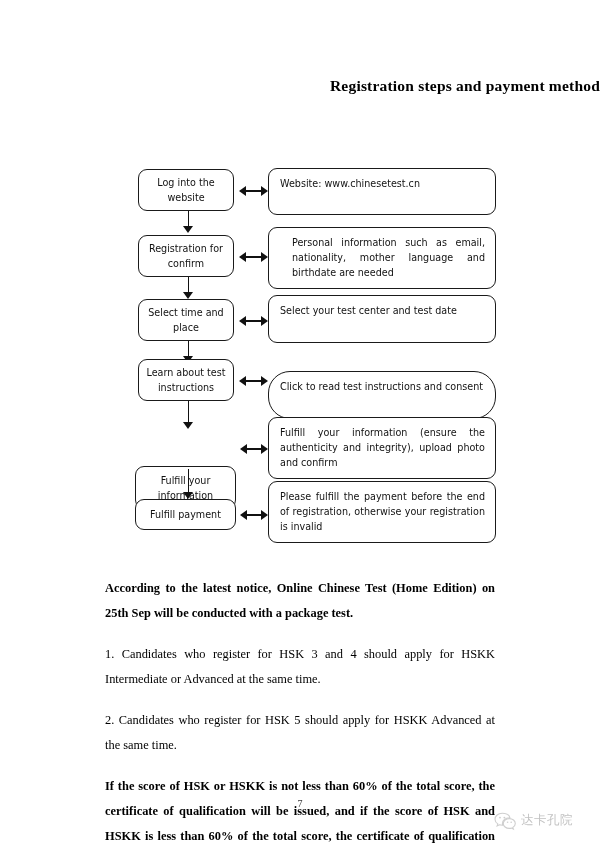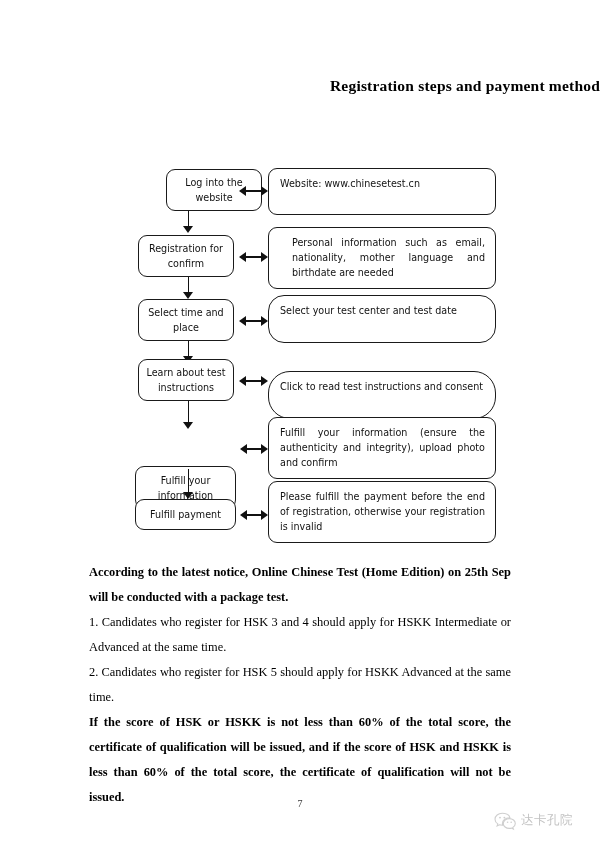--- a/index.html
+++ b/index.html
@@ -138,21 +138,21 @@
   .body-text {
     position: absolute;
     left: 89px;
     width: 422px;
     top: 560px;
     font-family: "Liberation Serif", serif;
     font-size: 12.4px;
     line-height: 25px;
   }
   .para {
-    margin: 0;
+    margin: 16px;
     text-align: justify;
     text-justify: inter-word;
   }
   .para.bold { font-weight: bold; }
 
   
   .page-number {
     position: absolute;
     top: 798px;
     left: 0;
@@ -183,21 +183,21 @@
 </head>
 <body>
 
 <div class="page">
 
   <div class="doc-title">Registration steps and payment method</div>
 
   <div class="flow">
 
     <div class="flow-row" style="top:0px;">
-      <div class="fbox fbox-left" style="top:4px;height:42px;margin-left:28px;">
+      <div class="fbox fbox-left" style="top:4px;height:42px;">
         <span>Log into the website</span>
       </div>
       <div class="h-arrow" style="left:239px;top:20px;width:29px;">
         <div class="shaft"></div>
         <div class="head left"></div>
         <div class="head right"></div>
       </div>
       <div class="fbox fbox-right single" style="top:3px;height:47px;">
         <span>Website: www.chinesetest.cn</span>
       </div>
@@ -227,21 +227,21 @@
 
     <div class="flow-row" style="top:130px;">
       <div class="fbox fbox-left" style="top:4px;height:42px;">
         <span>Select time and place</span>
       </div>
       <div class="h-arrow" style="left:239px;top:20px;width:29px;">
         <div class="shaft"></div>
         <div class="head left"></div>
         <div class="head right"></div>
       </div>
-      <div class="fbox fbox-right single" style="top:0px;height:48px;border-radius:16px;">
+      <div class="fbox fbox-right single" style="top:0px;height:48px;">
         <span>Select your test center and test date</span>
       </div>
       <div class="v-arrow" style="left:183px;top:46px;height:22px;">
         <div class="shaft"></div>
         <div class="head"></div>
       </div>
     </div>
 
     <div class="flow-row" style="top:190px;">
       <div class="fbox fbox-left" style="top:4px;height:42px;">

